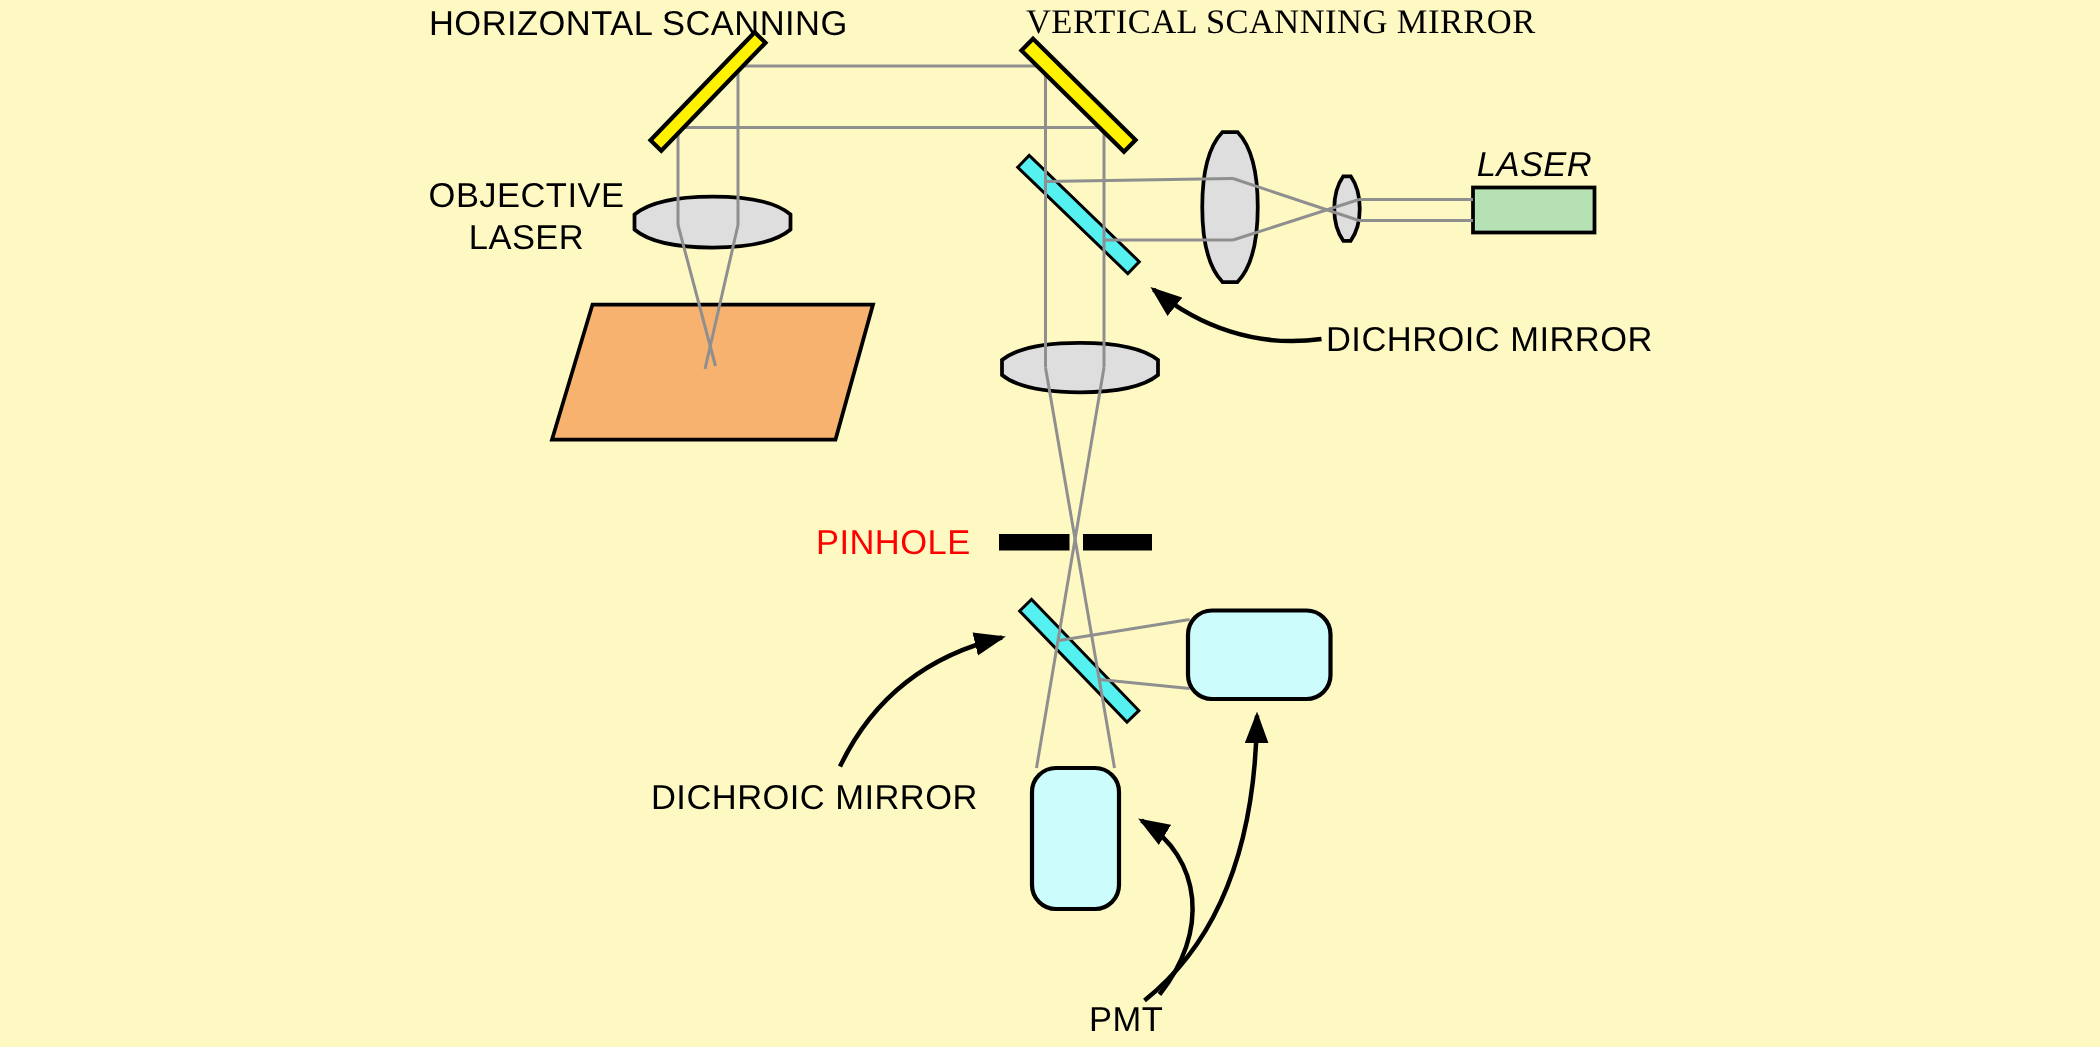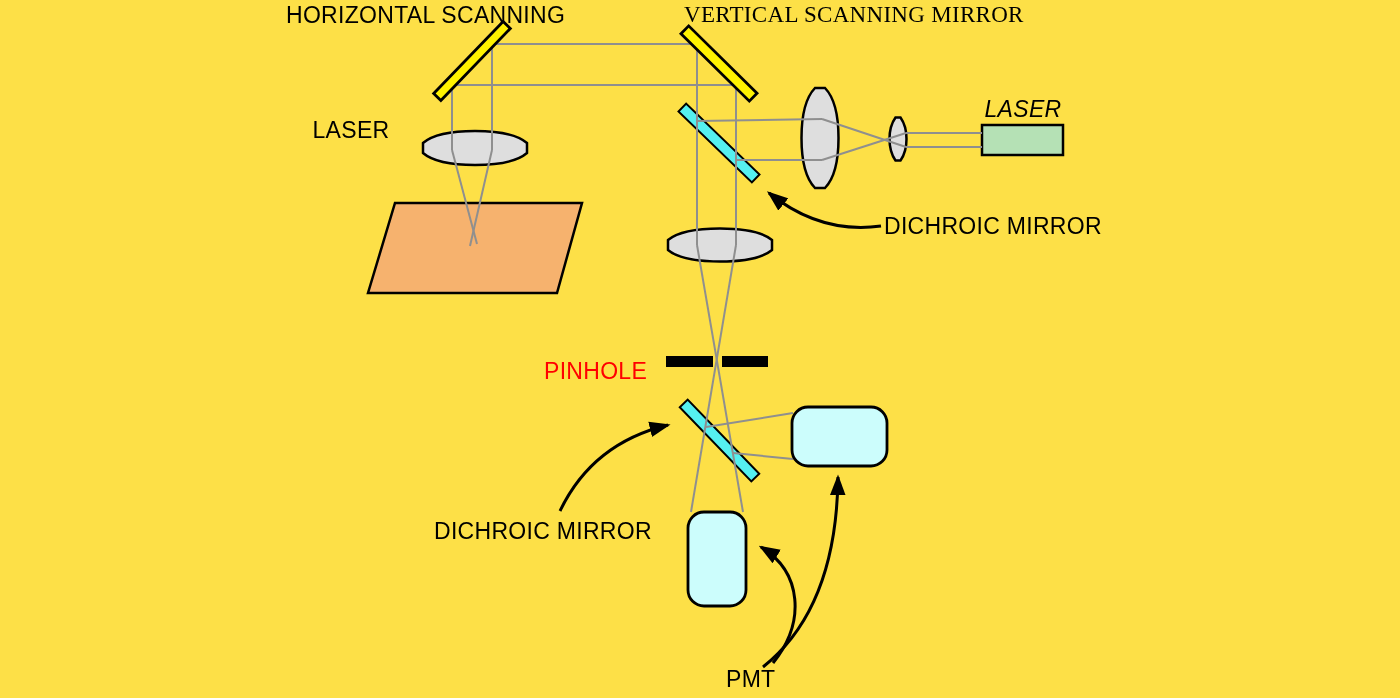--- a/index.html
+++ b/index.html
@@ -1,30 +1,30 @@
 <!DOCTYPE html>
 <html><head>
 <meta charset="utf-8">
 <style>
   html,body { margin:0; padding:0; background:#ffffff; }
   #canvas {
-    position:relative; width:1400px; height:698px; background:#fde047;
+    position:relative; width:1400px; height:698px; background:#fef9c3;
     font-family:"Liberation Sans", sans-serif; overflow:hidden;
   }
   #diagram-svg { position:absolute; left:0; top:0; }
   .lbl {
     position:absolute; font-size:23px; line-height:28px; color:#000;
     white-space:nowrap; letter-spacing:0.3px;
   }
   #lbl-hmirror   { left:286px; top:1px; }
   #lbl-vmirror   { left:684px; top:1px;font-family:Liberation Serif, serif; }
   #lbl-laser     { left:978px; top:95px; width:90px; text-align:center;font-style:italic; }
   #lbl-objective { left:280px; top:116px; width:142px; text-align:center; }
   #lbl-dichroic-top    { left:884px; top:212px; }
-  #lbl-pinhole         { left:544px; top:357px; }
+  #lbl-pinhole         { left:544px; top:347px; }
   #lbl-dichroic-bottom { left:434px; top:517px; }
   #lbl-pmt             { left:726px; top:665px; }
 </style>
 </head>
 <body>
 
 <div id="canvas">
 
   <svg id="diagram-svg" width="1400" height="698" viewBox="0 0 1400 698">
     <defs>
@@ -95,20 +95,21 @@
 
   <div class="lbl" id="lbl-hmirror">
     <div>HORIZONTAL SCANNING</div>
   </div>
 
   <div class="lbl" id="lbl-vmirror">VERTICAL SCANNING MIRROR</div>
 
   <div class="lbl" id="lbl-laser">LASER</div>
 
   <div class="lbl" id="lbl-objective">
+    <div>OBJECTIVE</div>
     <div>LASER</div>
   </div>
 
   <div class="lbl" id="lbl-dichroic-top">DICHROIC MIRROR</div>
 
   <div class="lbl" id="lbl-pinhole" style="color: rgb(255, 0, 0);">PINHOLE</div>
 
   <div class="lbl" id="lbl-dichroic-bottom">DICHROIC MIRROR</div>
 
   <div class="lbl" id="lbl-pmt">PMT</div>

